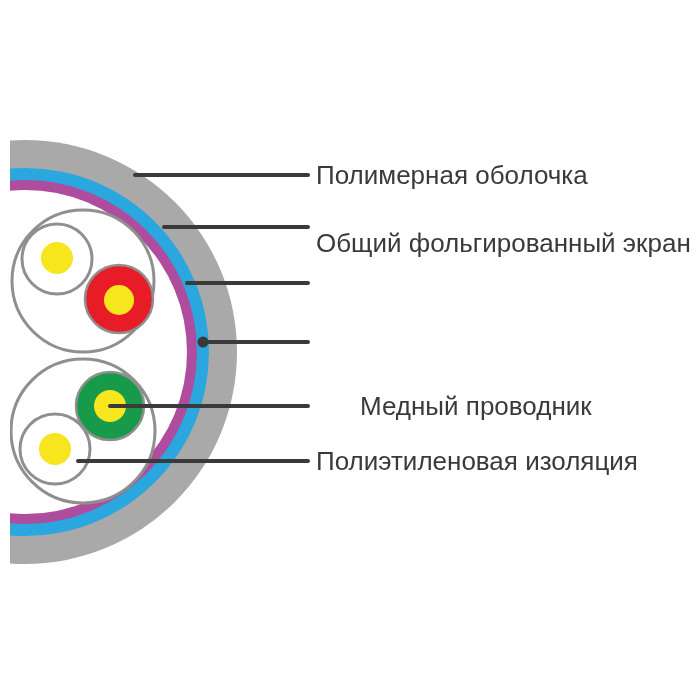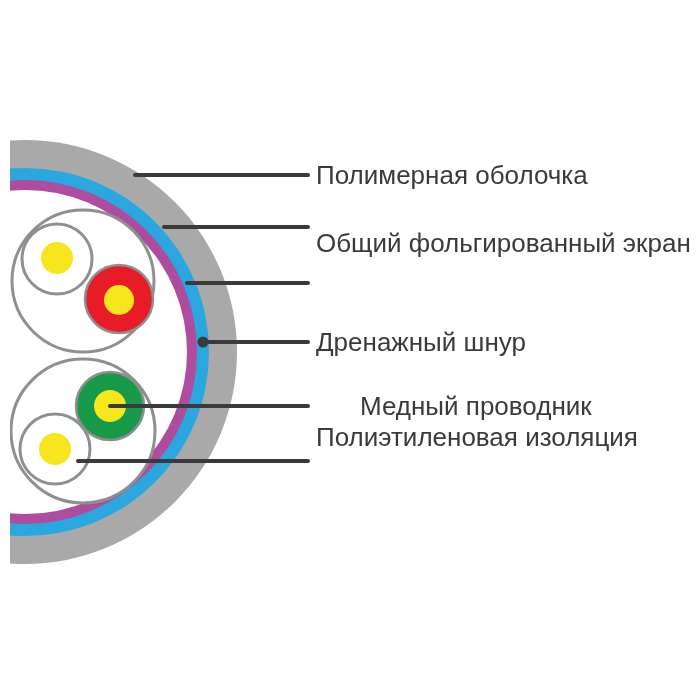--- a/index.html
+++ b/index.html
@@ -22,21 +22,21 @@
     line-height: 34px;
     font-size: 26px;
     color: #3a3a3a;
     white-space: nowrap;
   }
   .callout-1 { top: 158px; }
   .callout-2 { top: 210px; margin-top: 16px; }
   .callout-3 { top: 266px; }
   .callout-4 { top: 325px; }
   .callout-5 { top: 389px; margin-left: 44px; }
-  .callout-6 { top: 420px; }
+  .callout-6 { top: 444px; }
 </style>
 </head>
 <body>
 
 <div id="page">
 
   <svg id="diagram-svg" width="700" height="700" viewBox="0 0 700 700">
     <defs>
       <clipPath id="cutLeft">
         <rect x="10" y="0" width="690" height="700"></rect>
@@ -71,17 +71,16 @@
       <line class="leader" x1="187" y1="283" x2="308" y2="283"></line>
       <circle cx="203" cy="342" r="5.5" fill="#3a3a3a"></circle>
       <line class="leader" x1="203" y1="342" x2="308" y2="342"></line>
       <line class="leader" x1="110" y1="406" x2="308" y2="406"></line>
       <line class="leader" x1="78" y1="461" x2="308" y2="461"></line>
     </g>
   </svg>
 
   <div class="callout callout-1">Полимерная оболочка</div>
   <div class="callout callout-2">Общий фольгированный экран</div>
-  <div class="callout callout-4">Дренажный шнур</div>
   <div class="callout callout-5">Медный проводник</div>
   <div class="callout callout-6">Полиэтиленовая изоляция</div>
 
 </div>
 
 </body></html>

